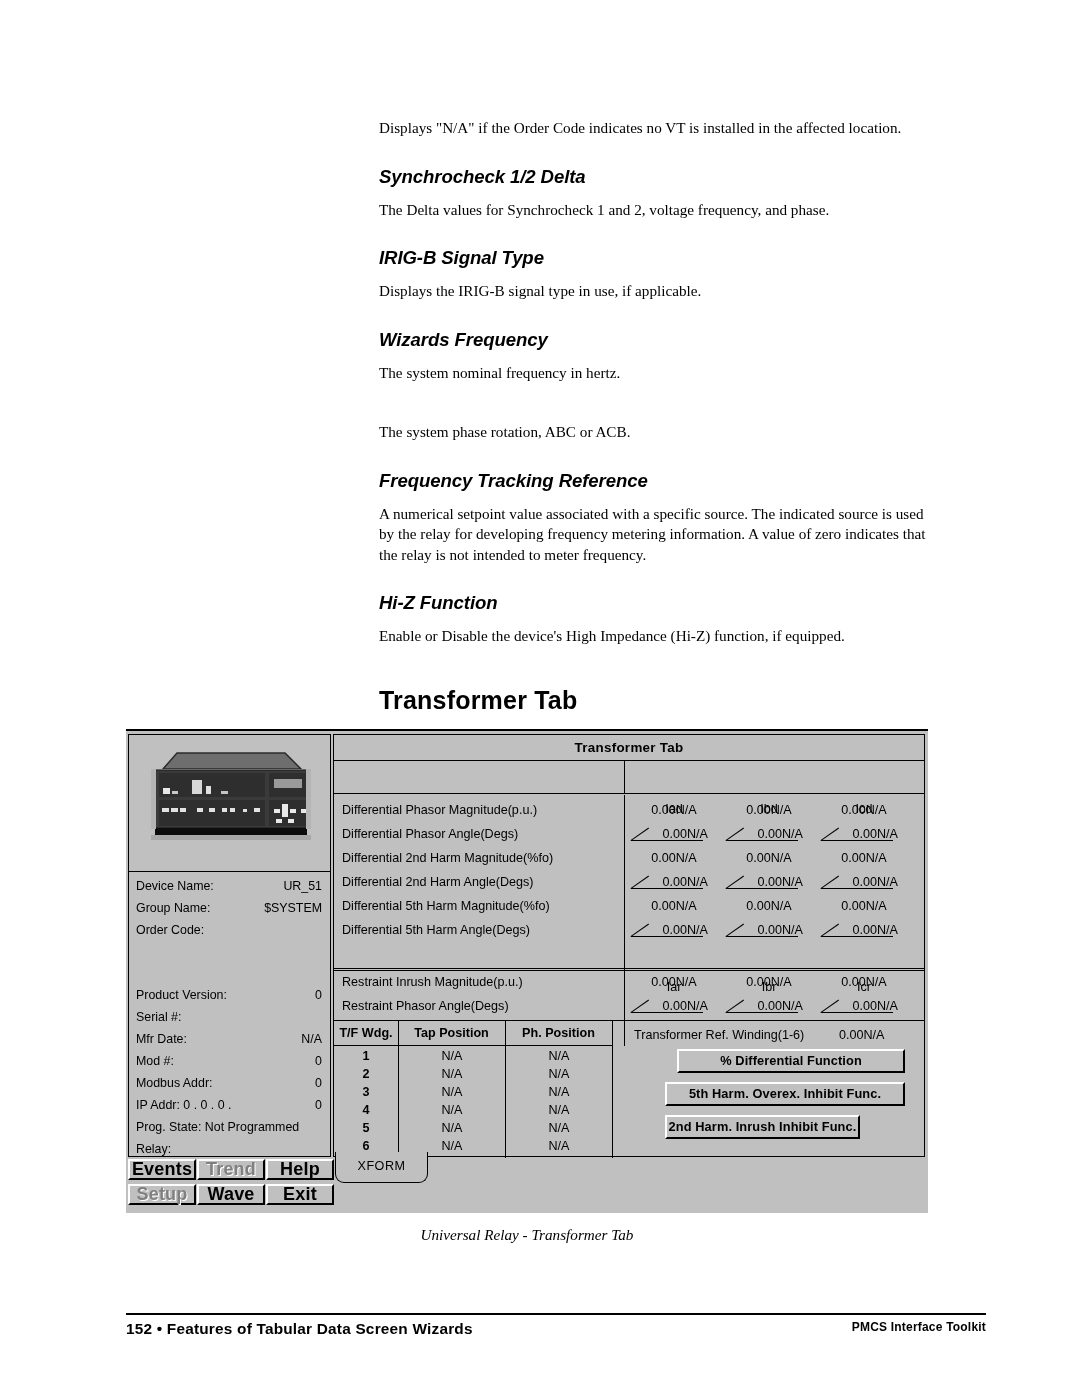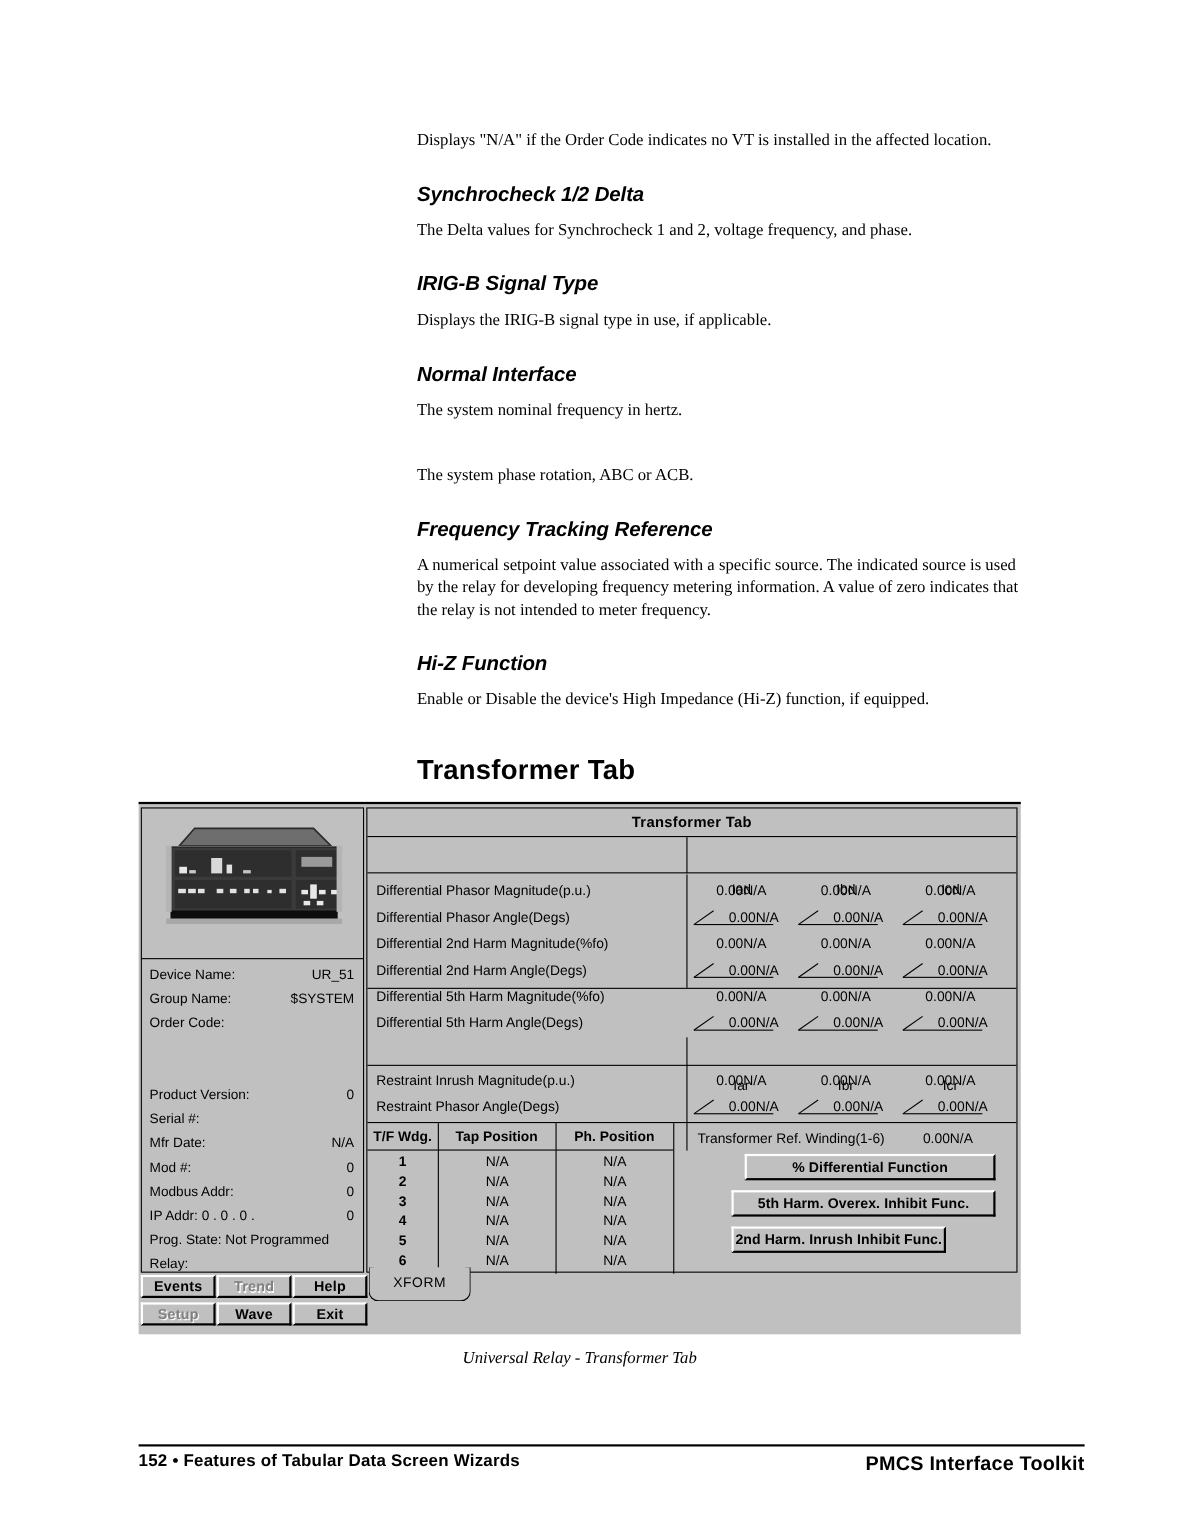--- a/index.html
+++ b/index.html
@@ -83,21 +83,21 @@
   .btnrow { position:absolute; left:2px; width:203px; height:22px; }
   .w95btn {
     position:absolute; height:21px;
     background:#c0c0c0;
     border-top:2px solid #ffffff;
     border-left:2px solid #ffffff;
     border-right:2px solid #000000;
     border-bottom:2px solid #000000;
     font-family:"Liberation Sans", sans-serif;
     font-weight:bold;
-    font-size:13px;
+    font-size:18px;
     color:#000;
     text-align:center;
     line-height:17px;
     letter-spacing:0.2px;
   }
   .w95btn.dis { color:#808080; text-shadow:1px 1px 0 #ffffff; }
 
   
   .maintable {
     position:absolute; left:207px; top:3px; width:592px; height:423px;
@@ -191,42 +191,42 @@
   .footrule { position:absolute; left:126px; top:1313px; width:860px; height:2px; background:#000; }
   .footer-l {
     position:absolute; left:126px; top:1320px;
     font-family:"Liberation Sans", sans-serif;
     font-weight:bold; font-size:15.4px; color:#000;
     letter-spacing:0.2px;
   }
   .footer-r {
     position:absolute; right:94px; top:1320px;
     font-family:"Liberation Sans", sans-serif;
-    font-weight:bold; font-size:18px; color:#000;
+    font-weight:bold; font-size:12px; color:#000;
     letter-spacing:0.2px;
   }
 </style>
 </head>
 <body>
 
 <div class="prose">
   <p class="body-text">Displays "N/A" if the Order Code indicates no VT is installed in the affected location.</p>
 
   <div class="gap-head"></div>
   <p class="sec-head">Synchrocheck 1/2 Delta</p>
   <div class="gap-after-head"></div>
   <p class="body-text">The Delta values for Synchrocheck 1 and 2, voltage frequency, and phase.</p>
 
   <div class="gap-head"></div>
   <p class="sec-head">IRIG-B Signal Type</p>
   <div class="gap-after-head"></div>
   <p class="body-text">Displays the IRIG-B signal type in use, if applicable.</p>
 
   <div class="gap-head"></div>
-  <p class="sec-head">Normal Interface</p>
+  <p class="sec-head">Wizards Frequency</p>
   <div class="gap-after-head"></div>
   <p class="body-text">The system nominal frequency in hertz.</p>
 
   <div class="gap-head"></div>
   <div class="gap-after-head"></div>
   <p class="body-text">The system phase rotation, ABC or ACB.</p>
 
   <div class="gap-head"></div>
   <p class="sec-head">Frequency Tracking Reference</p>
   <div class="gap-after-head"></div>
@@ -343,21 +343,21 @@
 
     <div class="tt-title">Transformer Tab</div>
 
     <div class="colhdr" style="top:26px;">
       <div class="vsep"></div>
       <div class="ch" style="left:300px;">Iad</div>
       <div class="ch" style="left:395px;">Ibd</div>
       <div class="ch" style="left:490px;">Icd</div>
     </div>
 
-    <div class="grid" style="top:60px; height:104px;">
+    <div class="grid" style="top:60px; height:176px;">
       <div class="vsep"></div>
 
       <div class="rowlabel" style="top:8px;">Differential Phasor Magnitude(p.u.)</div>
       <div class="cellval" style="top:8px;  left:300px;">0.00N/A</div>
       <div class="cellval" style="top:8px;  left:395px;">0.00N/A</div>
       <div class="cellval" style="top:8px;  left:490px;">0.00N/A</div>
 
       <div class="rowlabel" style="top:32px;">Differential Phasor Angle(Degs)</div>
       <div class="angmark" style="top:32px; left:297px;">
             <div class="hline"></div>

